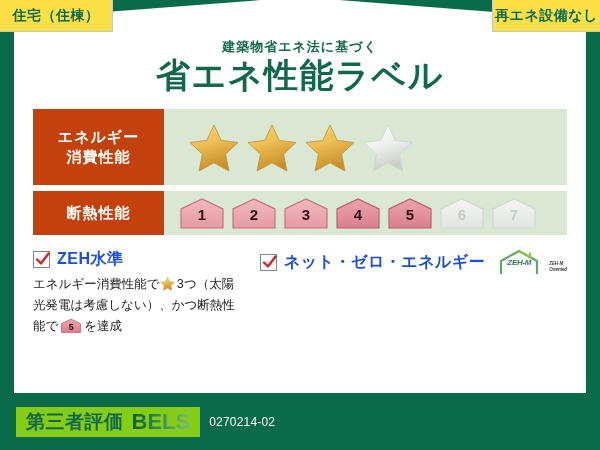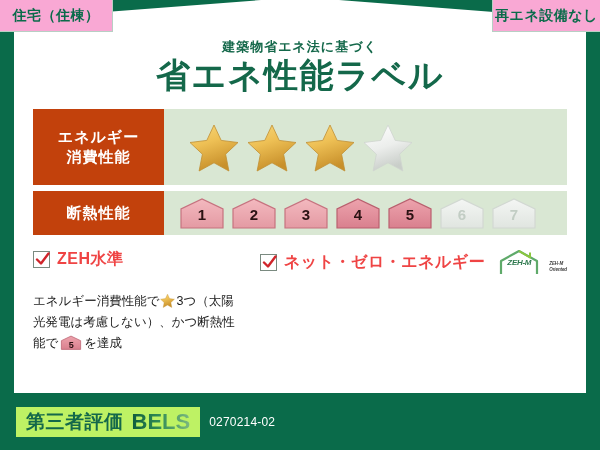--- a/index.html
+++ b/index.html
@@ -18,21 +18,21 @@
     background: #0b6e4f;
     background: #0a6b4a;
     overflow: hidden;
     box-sizing: border-box;
   }
 
   
   .corner-tag {
     position: absolute;
     top: 0;
-    background: #f9a8d4;
+    background: #fde047;
     color: #0a6b4a;
     font-weight: bold;
     font-size: 14px;
     letter-spacing: 0.5px;
     display: flex;
     align-items: center;
     justify-content: center;
     box-sizing: border-box;
     border: 1px solid #b8cfc4;
     border-top: none;
@@ -169,31 +169,32 @@
     width: 17px;
     height: 17px;
     border: 1px solid #7a8a80;
     box-sizing: border-box;
     position: relative;
     flex: 0 0 17px;
     background: #fff;
   }
   .checkbox svg { position: absolute; left: 1px; top: 0px; }
   .crit-title {
-    color: #ef4444;
+    color: #1d4ed8;
     font-weight: bold;
     font-size: 16px;
     letter-spacing: 0.5px;
     white-space: nowrap;
   }
   .crit-body {
-    margin-top: 21px;
+    margin-top: 5px;
     font-size: 12.5px;
     line-height: 1.65;
     color: #1b1b1b;
+    font-family: Liberation Mono, monospace;
   }
   .inline-star { width: 15px; height: 15px; vertical-align: -3px; margin: 0 1px; }
   .inline-house {
     display: inline-block;
     position: relative;
     width: 22px;
     height: 15px;
     vertical-align: -3px;
     margin: 0 2px;
   }
@@ -237,21 +238,21 @@
   .footer {
     position: absolute;
     left: 0; right: 0; bottom: 0;
     height: 57px;
     z-index: 4;
     display: flex;
     align-items: center;
   }
   .bels-box {
     margin-left: 16px;
-    background: #bef264;
+    background: #84cc16;
     height: 30px;
     padding: 0 10px;
     display: flex;
     align-items: center;
     gap: 8px;
   }
   .bels-jp {
     color: #14684a;
     font-weight: bold;
     font-size: 19px;

